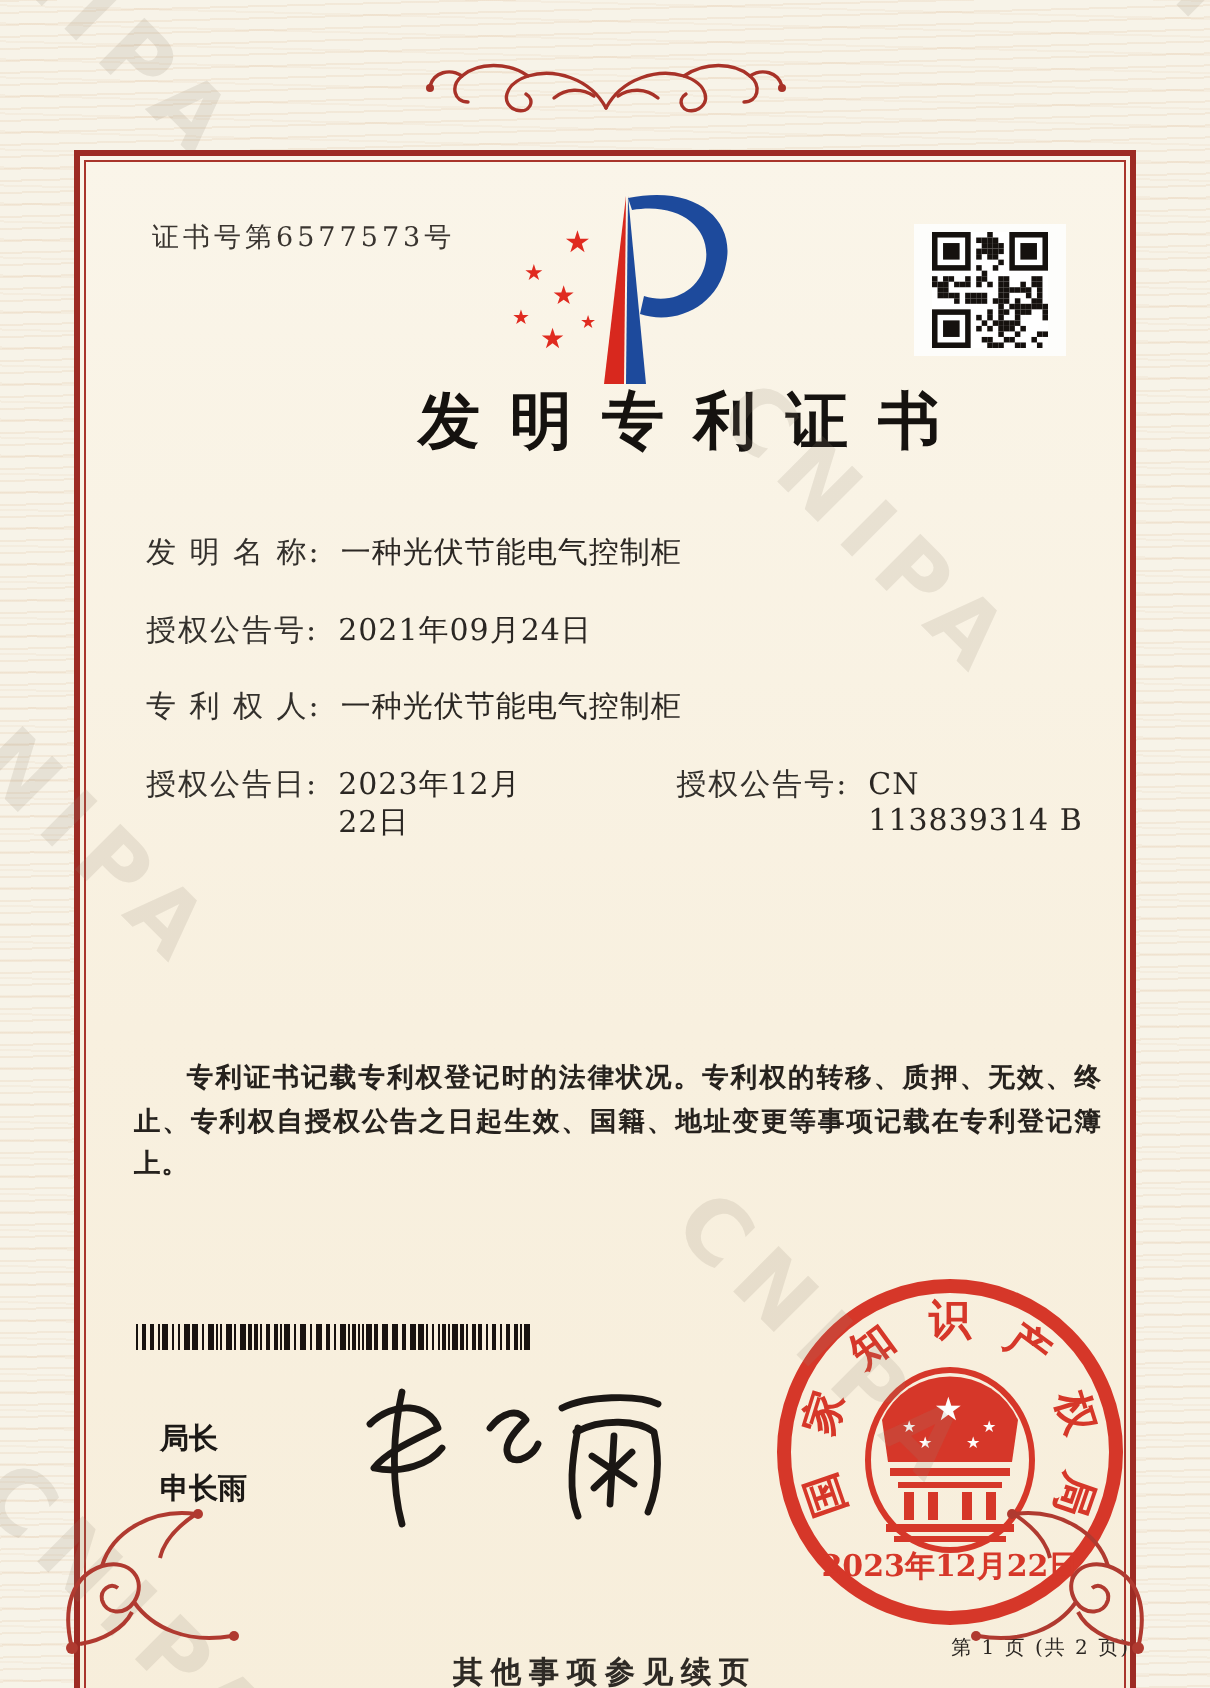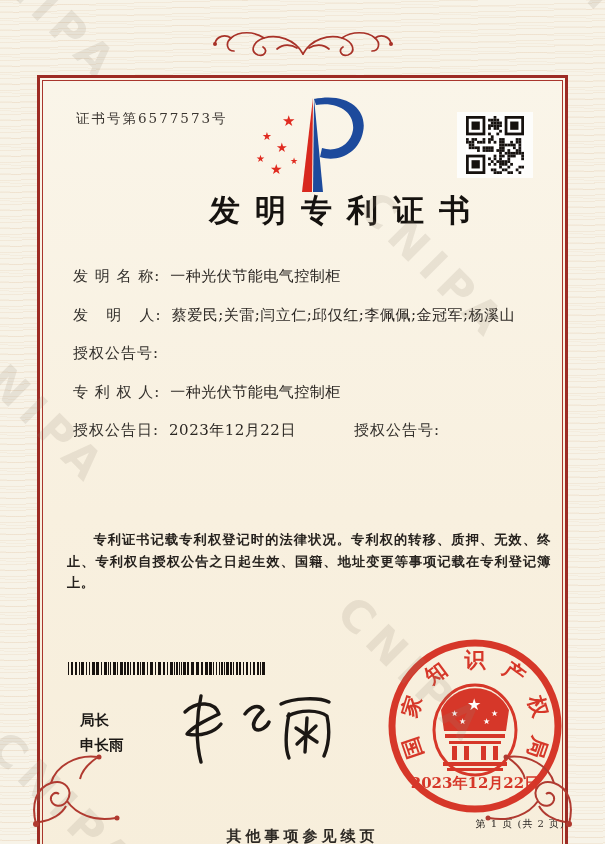--- a/index.html
+++ b/index.html
@@ -237,35 +237,33 @@
   </div>
 
   <div class="title">发明专利证书</div>
 
   <div class="fields">
     <div class="field-row">
       <span class="field-label">发 明 名 称:</span>
       <span class="field-value">一种光伏节能电气控制柜</span>
     </div>
     <div class="field-row">
-      <span class="field-label">发   明   人:</span>
-      <span class="field-value">蔡爱民;关雷;闫立仁;邱仅红;李佩佩;金冠军;杨溪山</span>
-    </div>
-    <div class="field-row">
       <span class="field-label">授权公告号:</span>
+      <span class="field-value">2021年09月24日</span>
     </div>
     <div class="field-row">
       <span class="field-label">专 利 权 人:</span>
       <span class="field-value">一种光伏节能电气控制柜</span>
     </div>
     <div class="field-row">
       <span class="field-label">授权公告日:</span>
       <span class="field-value">2023年12月22日</span>
       <span class="field-pair2">
         <span class="field-label">授权公告号:</span>
+        <span class="field-value">CN 113839314 B</span>
       </span>
     </div>
   </div>
 
   <div class="paragraphs">
     <p>专利证书记载专利权登记时的法律状况。专利权的转移、质押、无效、终止、专利权自授权公告之日起生效、国籍、地址变更等事项记载在专利登记簿上。</p>
   </div>
 
   <div class="barcode">
       <i style="width:1px;margin-right:2px"></i>

